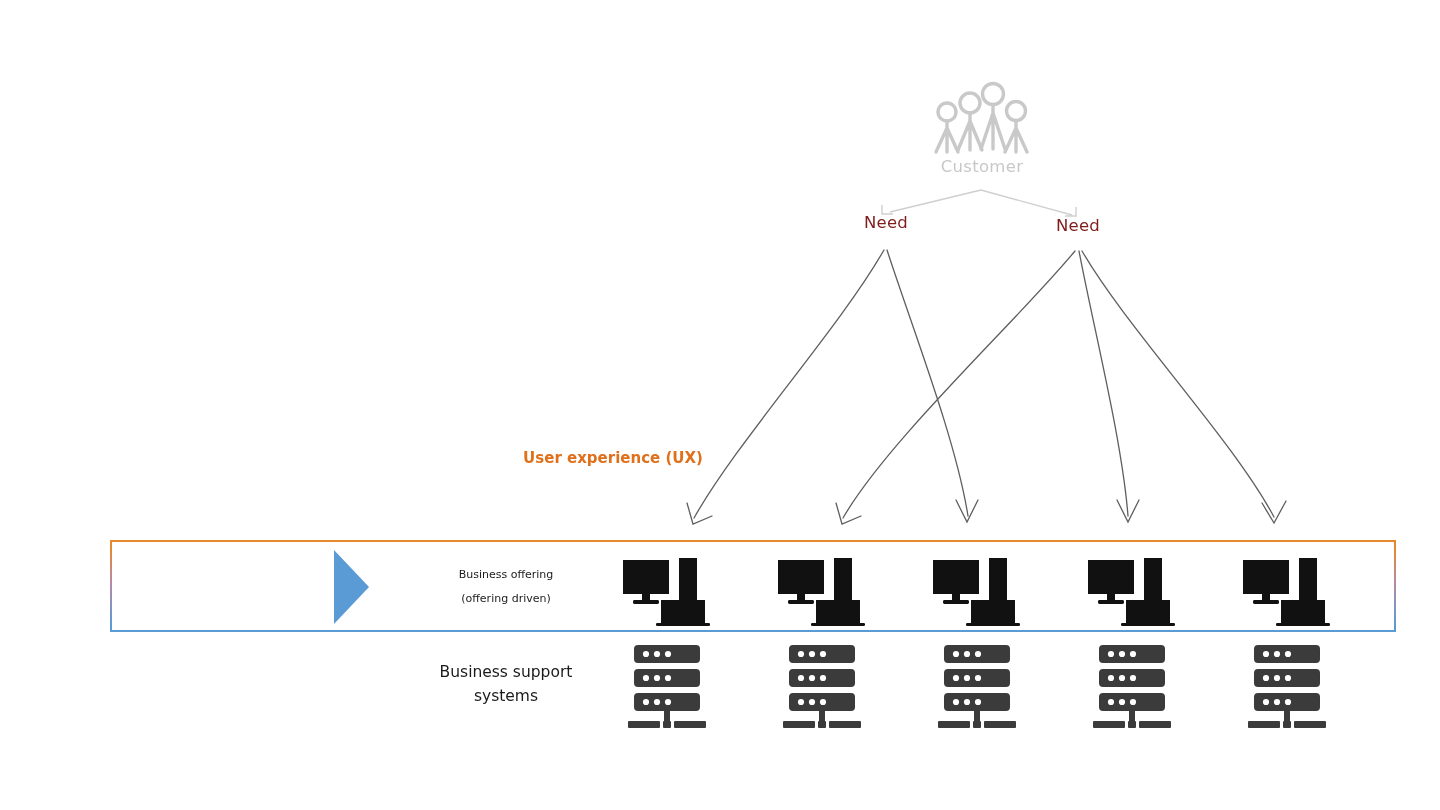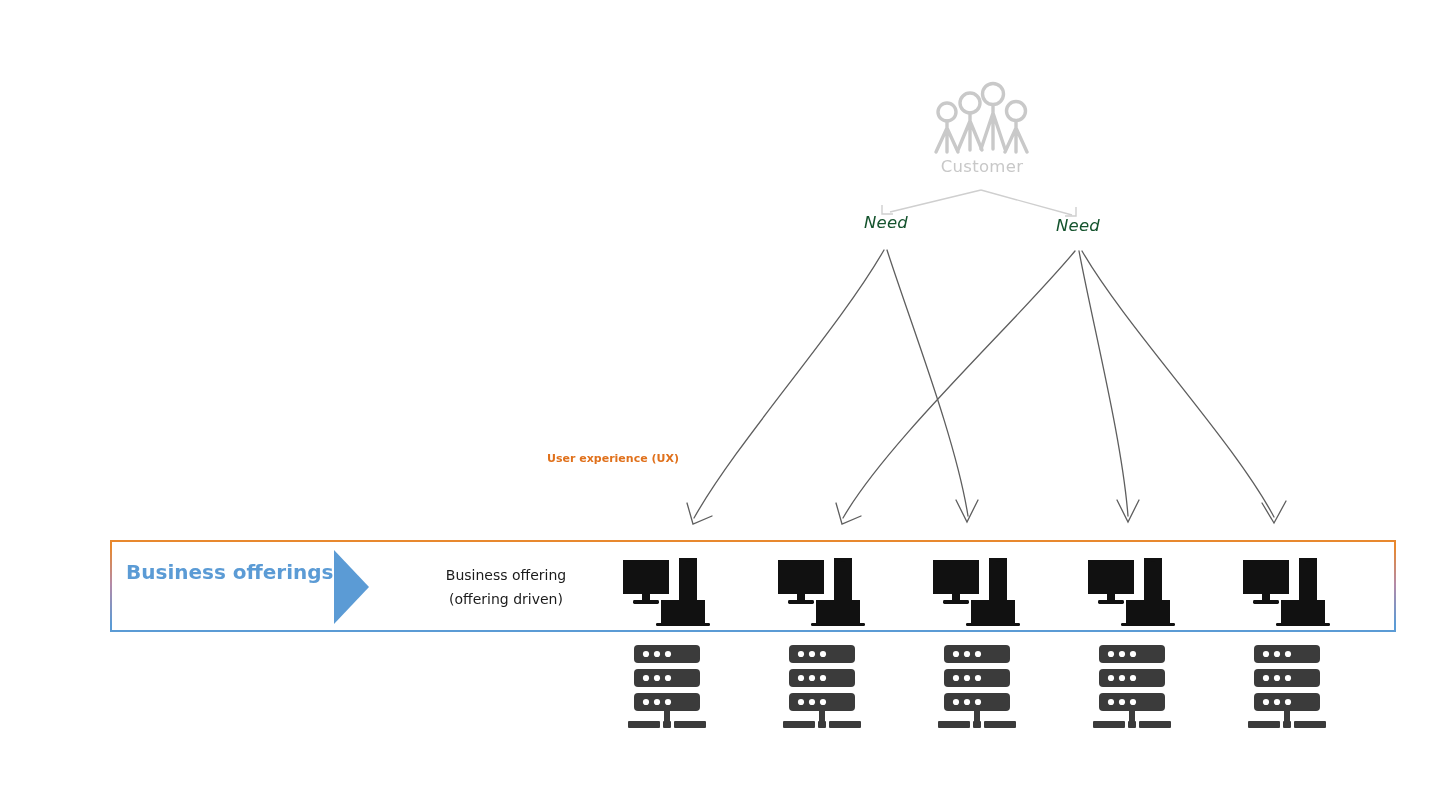--- a/index.html
+++ b/index.html
@@ -16,31 +16,31 @@
   
   #customer-group{position:absolute;left:912px;top:80px;width:104px;height:110px;}
   #customer-label{
     position:absolute;left:880px;top:157px;width:168px;
     text-align:center;font-size:16.5px;color:#c8c8c8;
     letter-spacing:.3px;
   }
 
   
   .need-label{
-    position:absolute;font-style:italic;font-size:16.5px;color:#14532d;
+    position:absolute;font-size:16.5px;color:#7f1d1d;
     text-align:center;width:120px;letter-spacing:.2px;
   }
   #need-left{left:808px;top:213px;}
   #need-right{left:1000px;top:216px;}
 
   
   #ux-note{
     position:absolute;left:470px;top:447px;width:250px;
     text-align:center;color:#E0711C;
-    font-size:11px;line-height:23px;font-weight:600;
+    font-size:15px;line-height:23px;font-weight:600;
   }
 
   
   #wave-box{
     position:absolute;left:92px;top:540px;width:1286px;height:92px;
     box-sizing:border-box;
     background:
        linear-gradient(#fff,#fff) padding-box,
        linear-gradient(180deg,#E8882E 0%, #E8882E 8%, #b48aa8 48%, #5B9BD5 92%, #5B9BD5 100%) border-box;
     border:2.5px solid transparent;
@@ -52,21 +52,21 @@
   #wave-title sup{font-size:12px;vertical-align:super;}
   #wave-arrow{
     position:absolute;left:316px;top:550px;
     width:0;height:0;
     border-top:37px solid transparent;
     border-bottom:37px solid transparent;
     border-left:35px solid #5B9BD5;
   }
   #offering-label{
     position:absolute;left:393px;top:563px;width:190px;
-    text-align:center;font-size:14px;line-height:24px;color:#1b1b1b;
+    text-align:center;font-size:11px;line-height:24px;color:#1b1b1b;
   }
   #support-label{
     position:absolute;left:393px;top:660px;width:190px;
     text-align:center;font-size:15.5px;line-height:24px;color:#1b1b1b;
   }
 
   
   .device-col{position:absolute;top:558px;width:100px;height:66px;}
   .server-col{position:absolute;top:645px;width:90px;height:85px;}
 
@@ -120,30 +120,33 @@
   <div class="need-label" id="need-left">Need</div>
   <div class="need-label" id="need-right">Need</div>
 
   <div id="ux-note">
     <div>User experience (UX)</div>
   </div>
 
   <div id="wave-box"></div>
 
   <div id="wave-title">
-    <div>Business offerings</div>
   </div>
 
   <div id="wave-arrow"></div>
 
   <div id="offering-label">
     <div>Business offering</div>
     <div>(offering driven)</div>
   </div>
 
+  <div id="support-label">
+    <div>Business support</div>
+    <div>systems</div>
+  </div>
 
   <div id="device-row">
       <div class="device-col" style="left: 603px;">
 <svg width="100" height="68" viewBox="0 0 100 68">
   <g fill="#111111">
     <path d="M2,2 h46 v34 h-46 z M6,6 h38 v26 h-38 z"></path>
     <rect x="21" y="36" width="8" height="6"></rect>
     <rect x="12" y="42" width="26" height="4" rx="1.4"></rect>
     <path d="M58,0 h18 v44 h-18 z M61,5 h12 v33 h-12 z"></path>
     <rect x="65" y="1.6" width="4" height="1.8"></rect>

